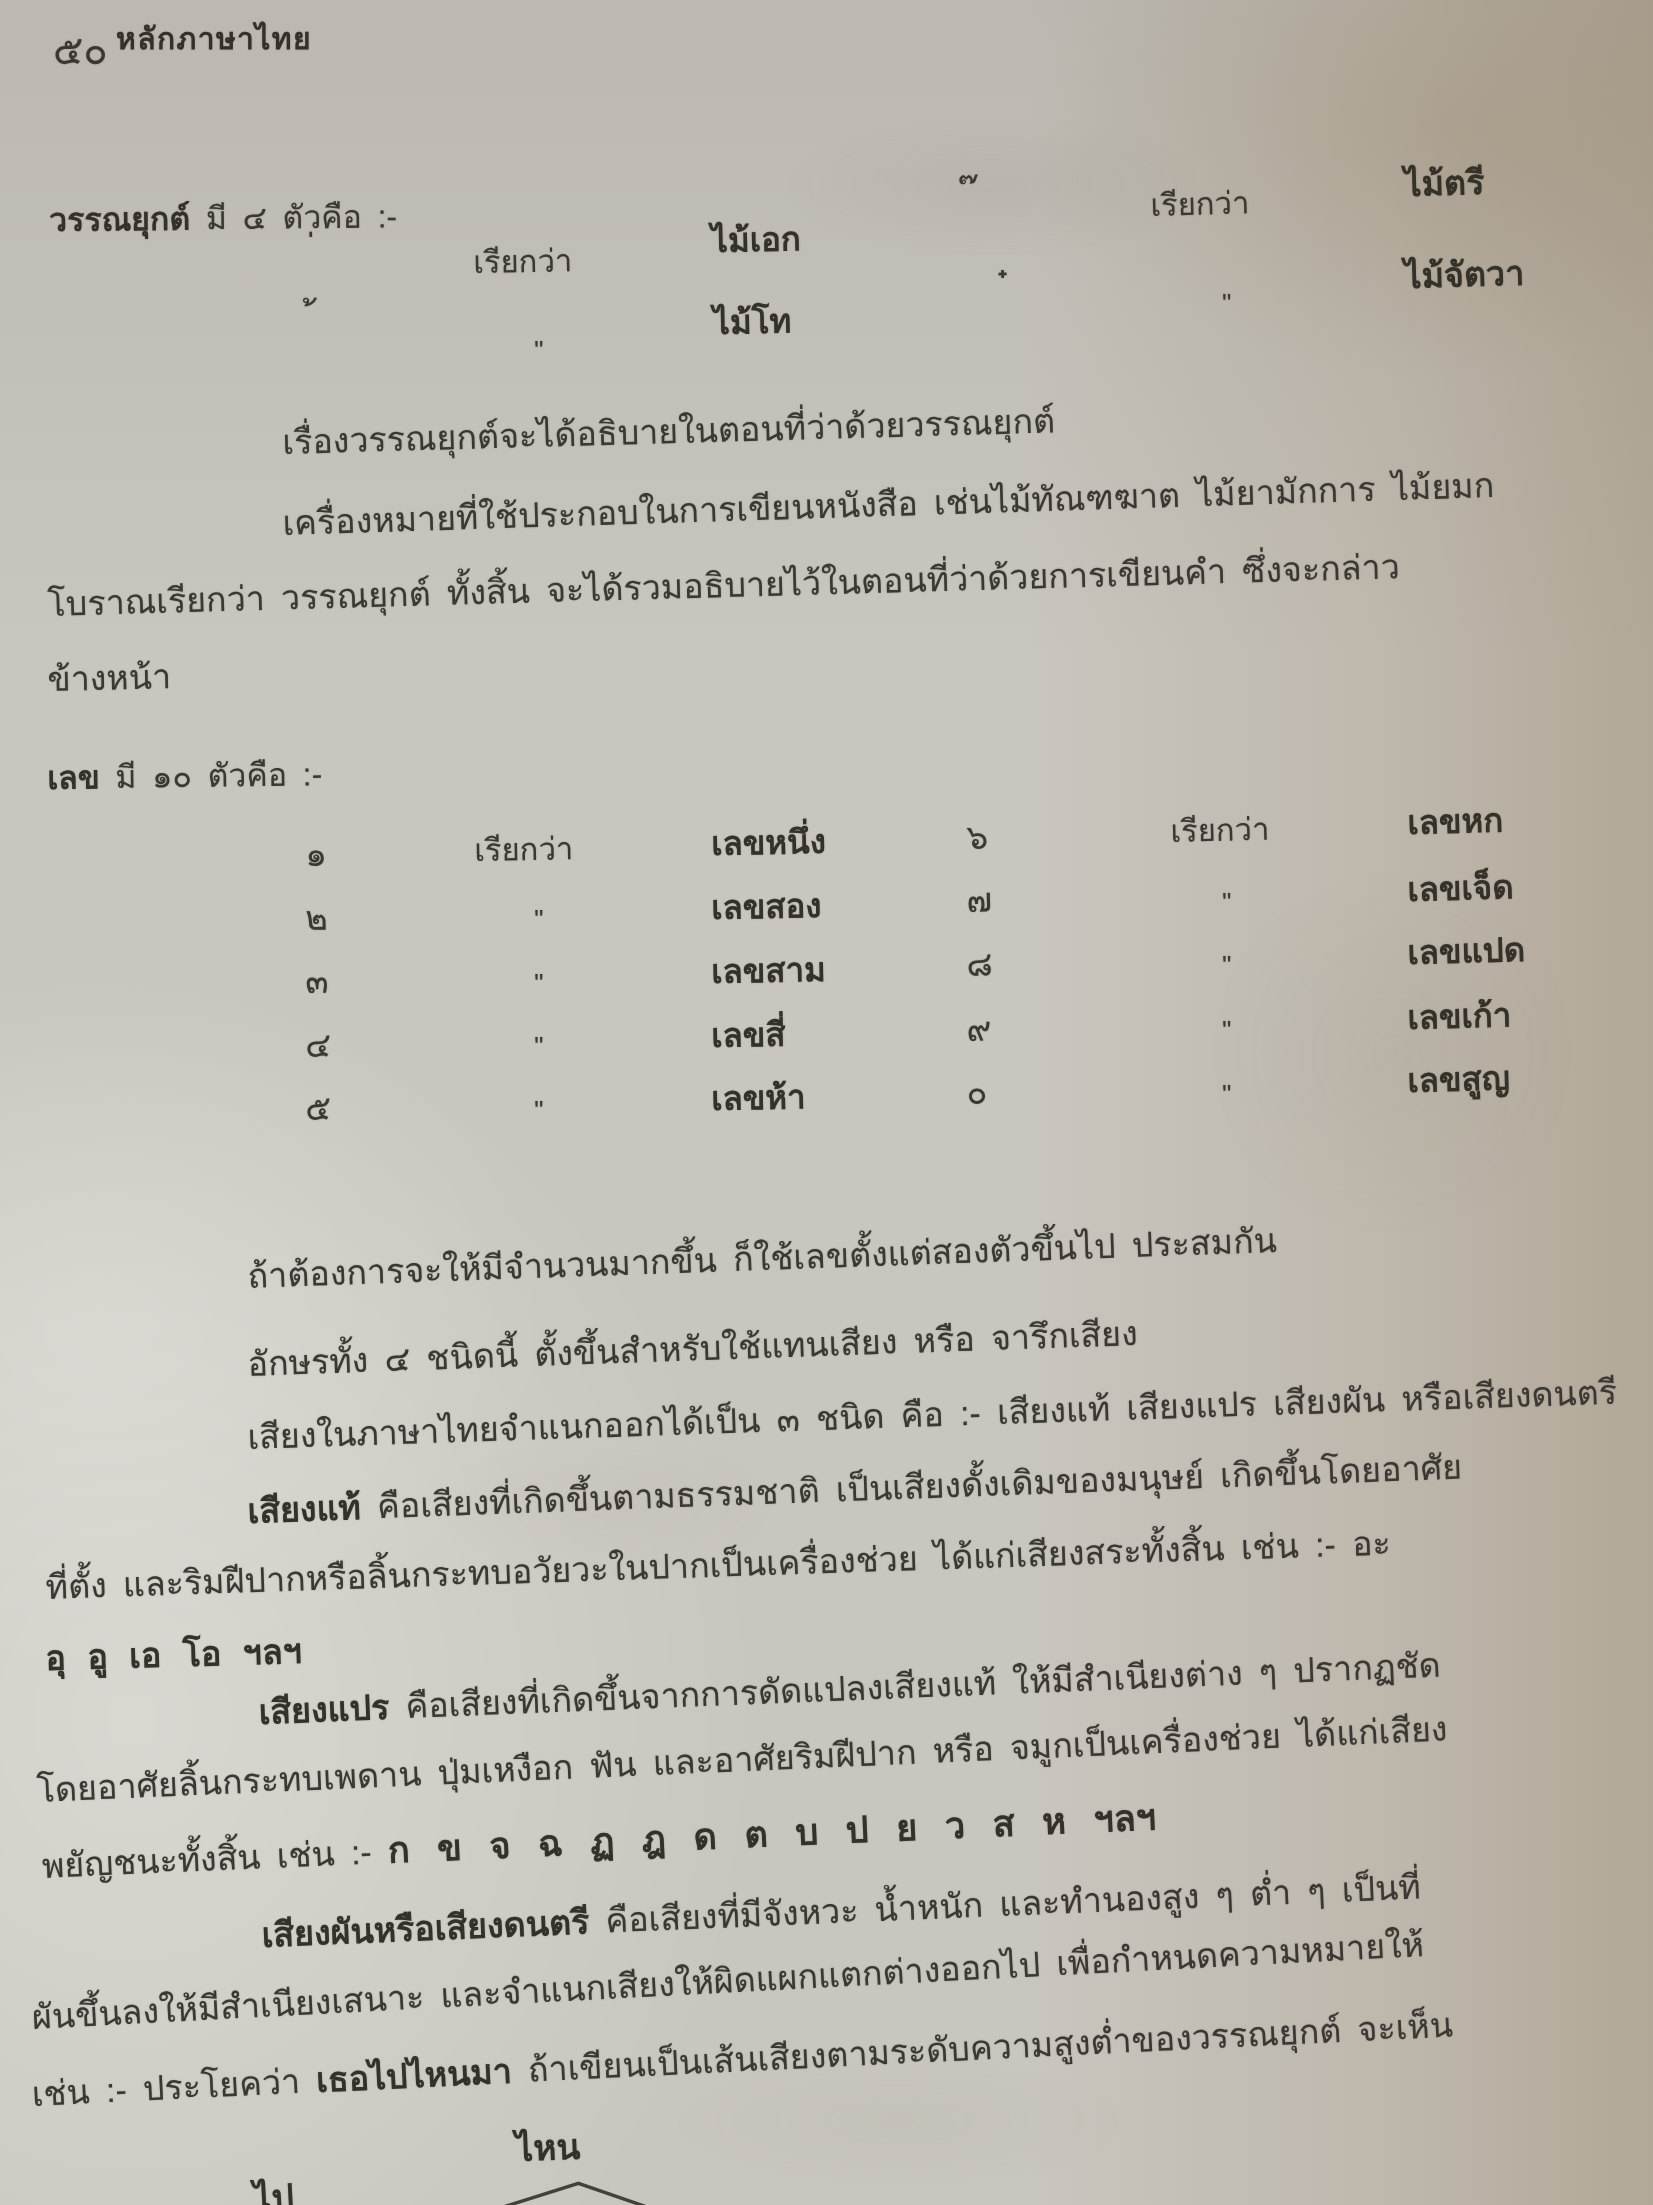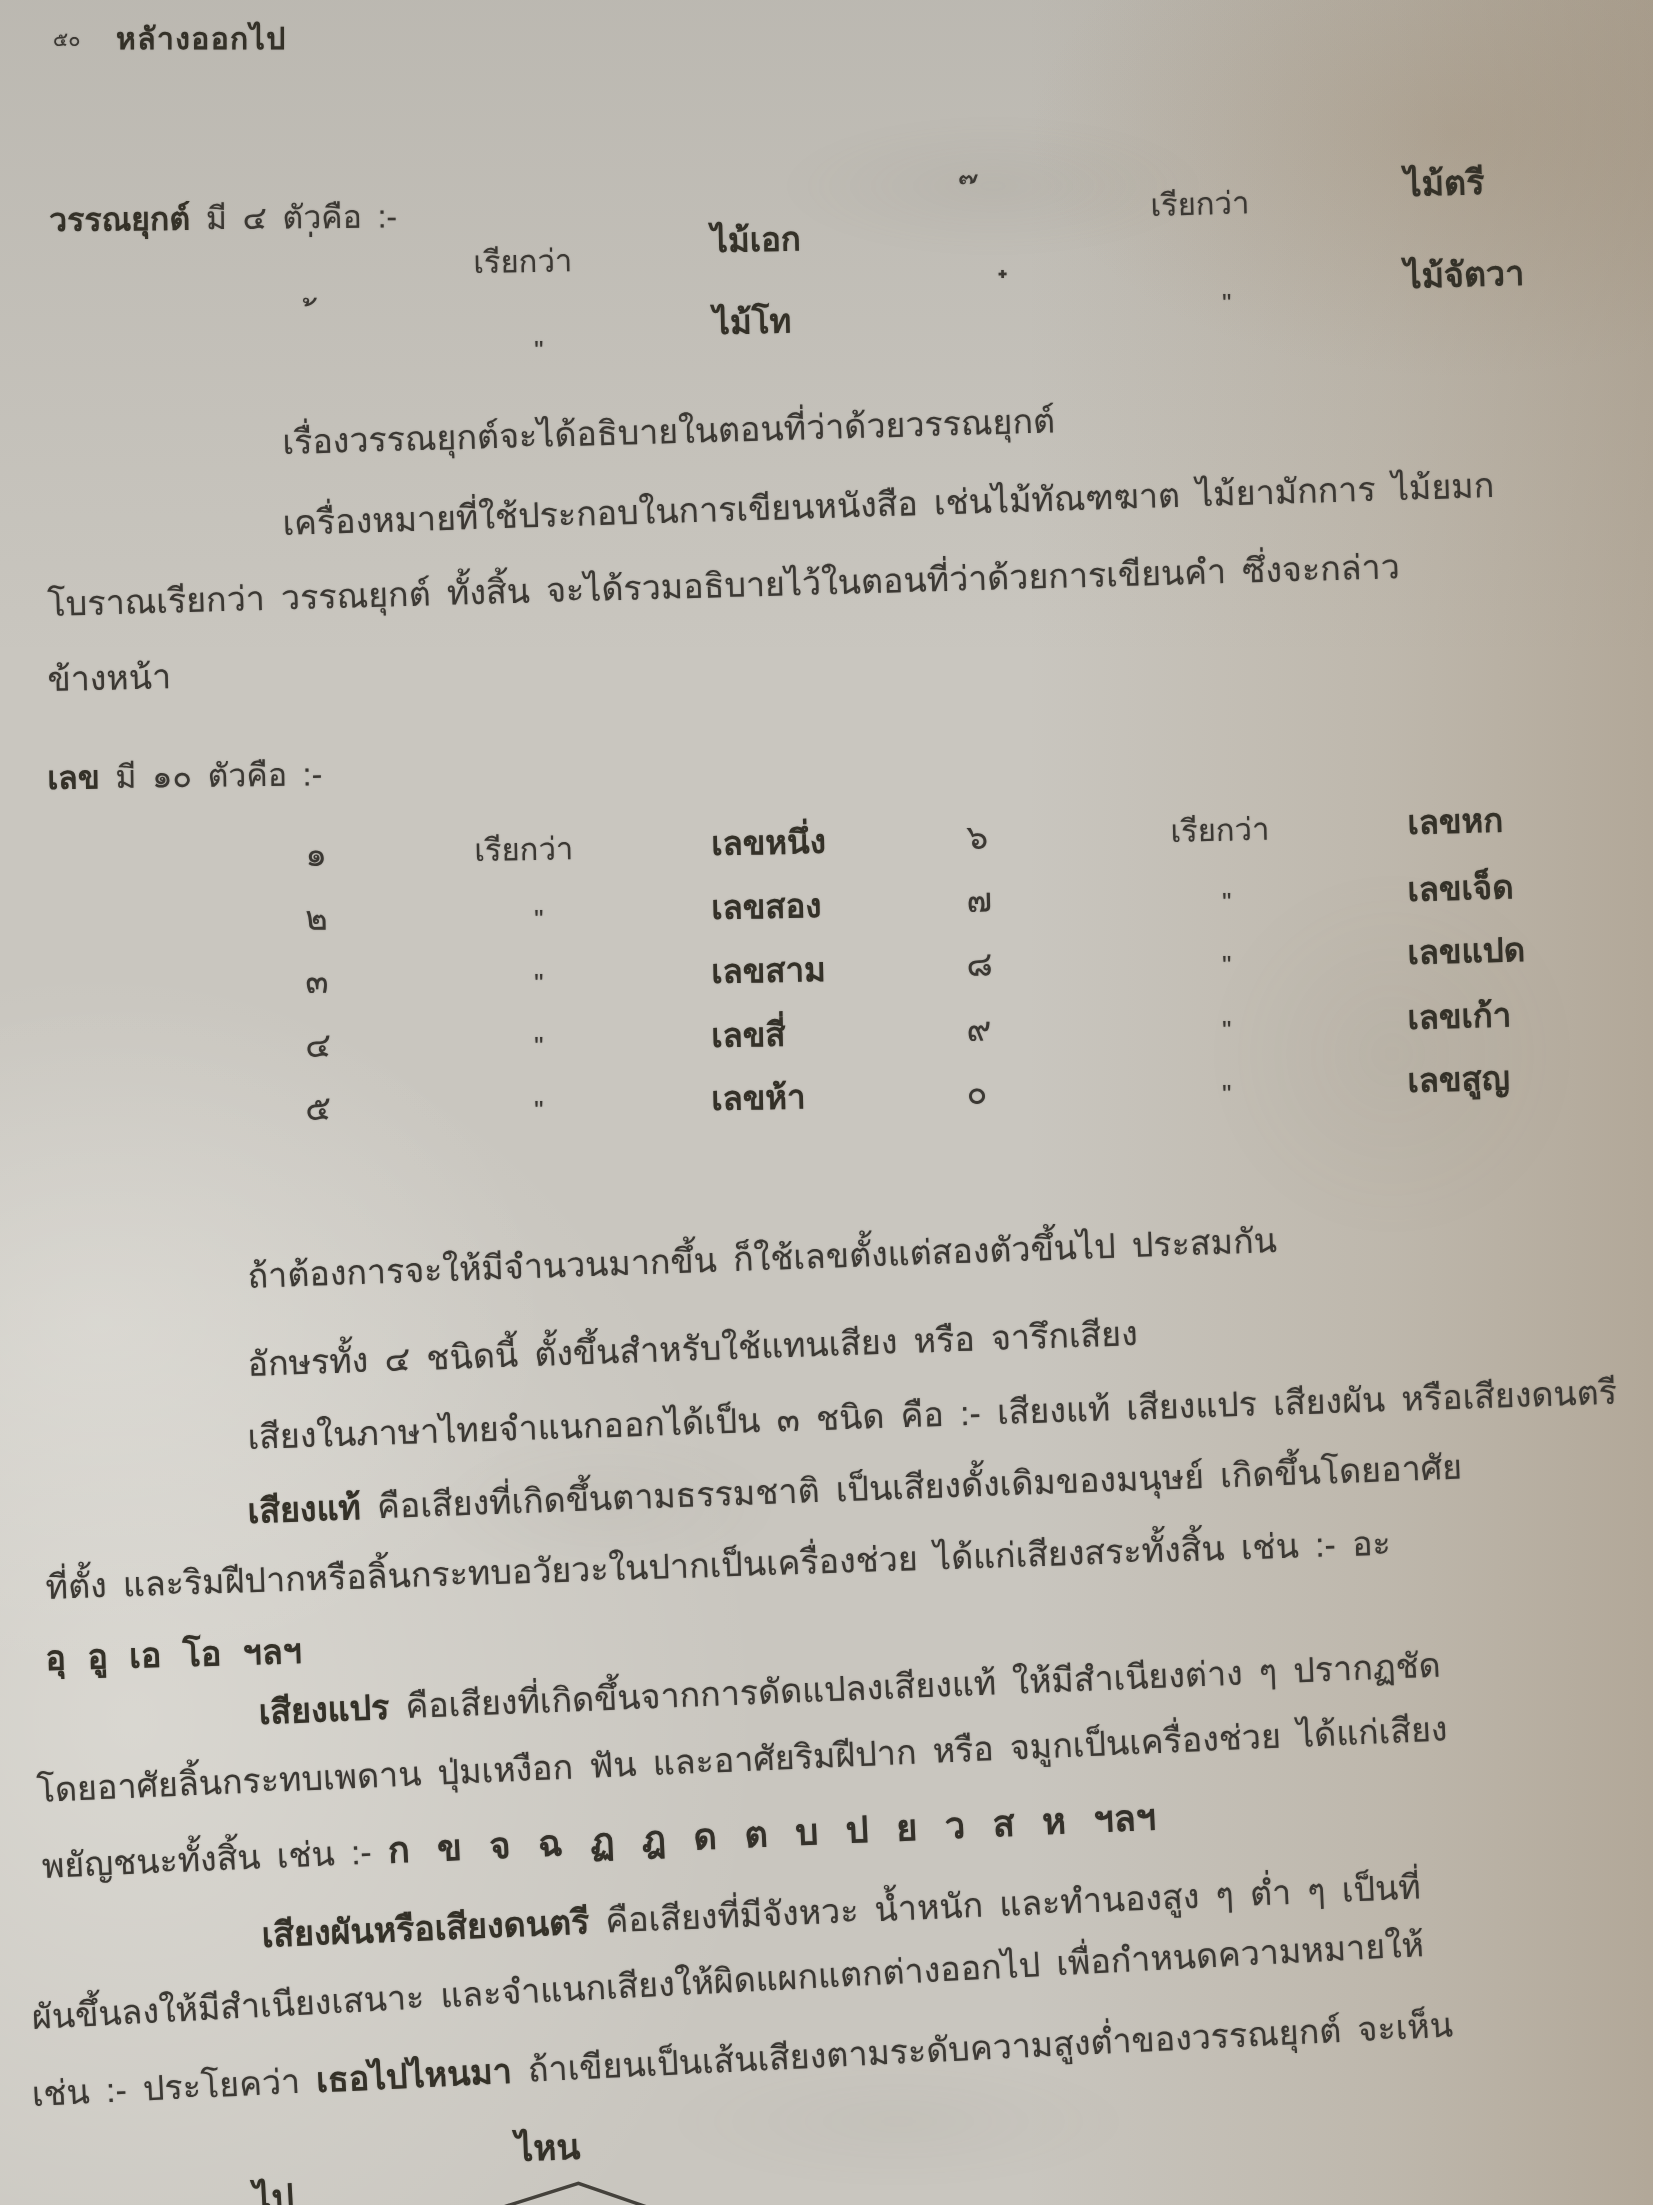--- a/index.html
+++ b/index.html
@@ -47,22 +47,22 @@
   <div class="ov ov-bottomleft"></div>
   <div class="ov ov-midleft"></div>
   <div class="ov ov-top"></div>
   <div class="ov ov-topright"></div>
   <div class="ov ov-right"></div>
   <div class="smudge sm1"></div>
   <div class="smudge sm2"></div>
   <div class="smudge sm3"></div>
   <div class="smudge sm4"></div>
 
-  <div class="t" style="left:53px;top:28px;font-size:20px;">๕๐</div>
-  <div class="t b" style="left:116px;top:21.6px;font-size:30px;letter-spacing:1.4px;">หลัางออกไป</div>
+  <div class="t" style="left:53px;top:28px;font-size:40px;">๕๐</div>
+  <div class="t b" style="left:116px;top:21.6px;font-size:30px;letter-spacing:1.4px;">หลักภาษาไทย</div>
 
   <div class="t" style="left:49px;top:203px;font-size:32px;transform:rotate(-0.6deg);"><span class="b">วรรณยุกต์</span><span> มี ๔ ตัวคือ :-</span></div>
 
   <div class="t mark" style="left:305px;top:238px;transform:rotate(-1deg);">&nbsp;่</div>
   <div class="t" style="left:473px;top:246px;font-size:31px;transform:rotate(-1deg);">เรียกว่า</div>
   <div class="t b" style="left:711px;top:223px;font-size:33px;transform:rotate(-1.2deg);">ไม้เอก</div>
 
   <div class="t mark" style="left:305px;top:305px;transform:rotate(-1deg);">&nbsp;้</div>
   <div class="t ditto" style="left:534px;top:336px;transform:rotate(-1deg);">"</div>
   <div class="t b" style="left:713px;top:305px;font-size:33px;transform:rotate(-1.2deg);">ไม้โท</div>

